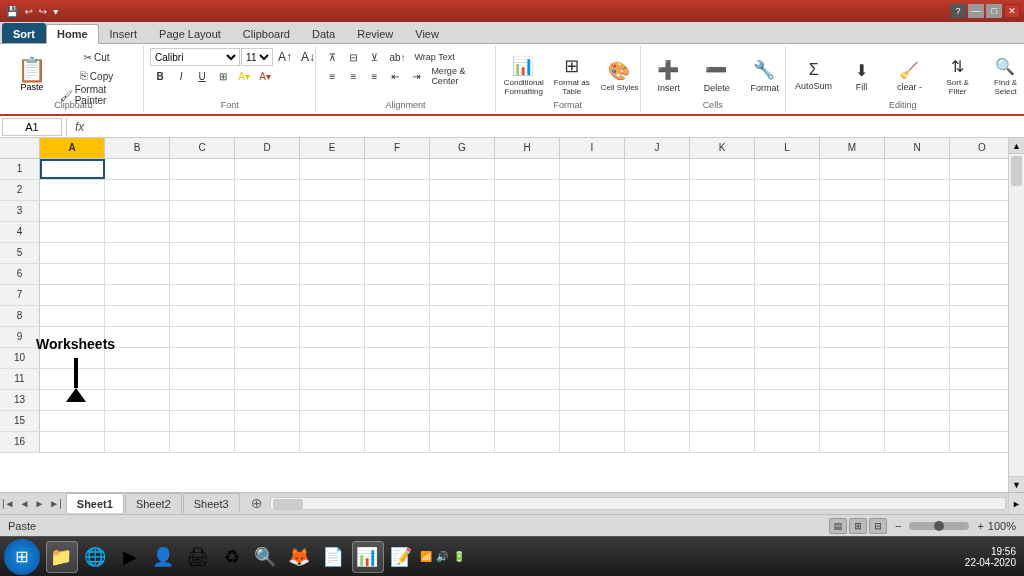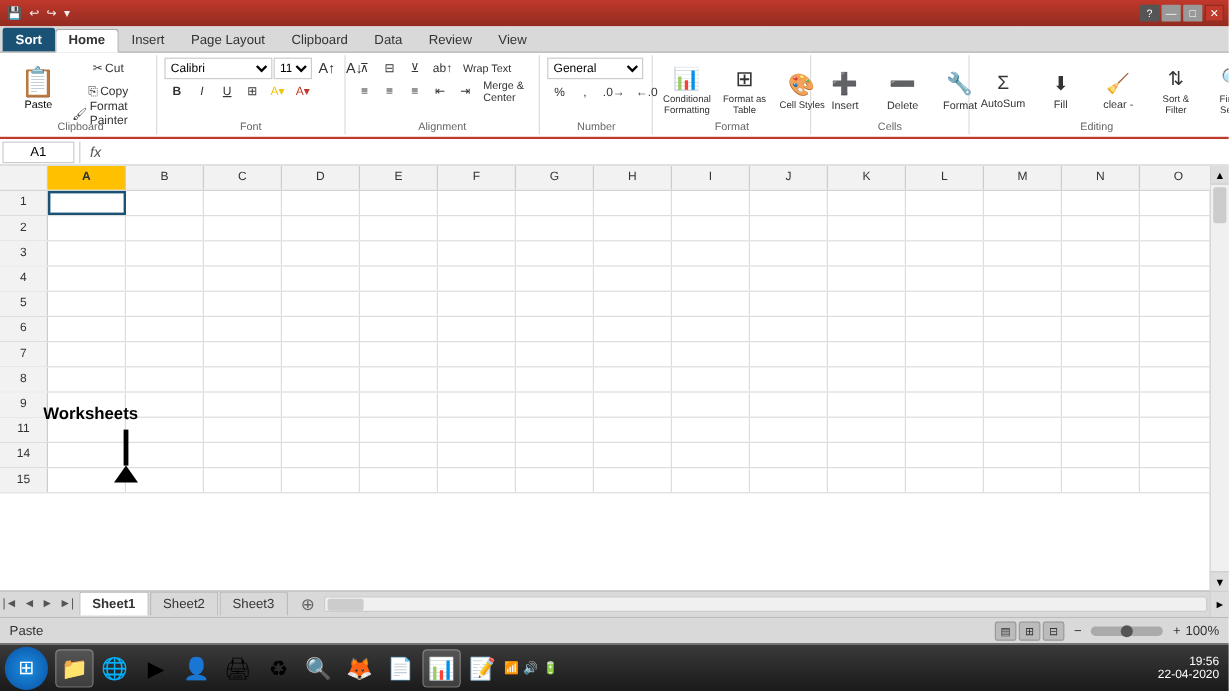--- a/index.html
+++ b/index.html
@@ -369,32 +369,20 @@
       <div class="rb-btn rb-btn-small">≡</div>
       <div class="rb-btn rb-btn-small" style="text-align:center;">≡</div>
       <div class="rb-btn rb-btn-small">≡</div>
       <div class="rb-btn rb-btn-small">⇤</div>
       <div class="rb-btn rb-btn-small">⇥</div>
       <div class="rb-btn rb-btn-small" style="font-size:9px;">Merge &amp; Center</div>
     </div>
     <div class="ribbon-group-label">Alignment</div>
   </div>
 
-  <div class="ribbon-group" style="min-width:90px;">
-    <select class="number-format-select">
-      <option>General</option>
-    </select>
-    <div class="ribbon-row" style="margin-top:2px;">
-      <div class="rb-btn rb-btn-small">%</div>
-      <div class="rb-btn rb-btn-small">,</div>
-      <div class="rb-btn rb-btn-small">.0→</div>
-      <div class="rb-btn rb-btn-small">←.0</div>
-    </div>
-    <div class="ribbon-group-label">Number</div>
-  </div>
 
   <div class="ribbon-group" style="min-width:120px;">
     <div class="big-icon-group">
       <div class="big-rb-btn">
         <span style="font-size:18px;">📊</span>
         <span style="font-size:8px;line-height:1.1;">Conditional Formatting</span>
       </div>
       <div class="big-rb-btn">
         <span style="font-size:18px;">⊞</span>
         <span style="font-size:8px;line-height:1.1;">Format as Table</span>
@@ -640,57 +628,93 @@
             <div class="cell" contenteditable="true" style=""></div>
             <div class="cell" contenteditable="true" style=""></div>
             <div class="cell" contenteditable="true" style=""></div>
             <div class="cell" contenteditable="true" style=""></div>
             <div class="cell" contenteditable="true" style=""></div>
             <div class="cell" contenteditable="true" style=""></div>
             <div class="cell" contenteditable="true" style=""></div>
             <div class="cell" contenteditable="true" style=""></div>
           </div>
           <div class="grid-row">
+            <div class="row-num">10</div>
+            <div class="cell" contenteditable="true" style=""></div>
+            <div class="cell" contenteditable="true" style=""></div>
+            <div class="cell" contenteditable="true" style=""></div>
+            <div class="cell" contenteditable="true" style=""></div>
+            <div class="cell" contenteditable="true" style=""></div>
+            <div class="cell" contenteditable="true" style=""></div>
+            <div class="cell" contenteditable="true" style=""></div>
+            <div class="cell" contenteditable="true" style=""></div>
+            <div class="cell" contenteditable="true" style=""></div>
+            <div class="cell" contenteditable="true" style=""></div>
+            <div class="cell" contenteditable="true" style=""></div>
+            <div class="cell" contenteditable="true" style=""></div>
+            <div class="cell" contenteditable="true" style=""></div>
+            <div class="cell" contenteditable="true" style=""></div>
+            <div class="cell" contenteditable="true" style=""></div>
+          </div>
+          <div class="grid-row">
             <div class="row-num">11</div>
             <div class="cell" contenteditable="true" style=""></div>
             <div class="cell" contenteditable="true" style=""></div>
             <div class="cell" contenteditable="true" style=""></div>
             <div class="cell" contenteditable="true" style=""></div>
             <div class="cell" contenteditable="true" style=""></div>
             <div class="cell" contenteditable="true" style=""></div>
             <div class="cell" contenteditable="true" style=""></div>
             <div class="cell" contenteditable="true" style=""></div>
             <div class="cell" contenteditable="true" style=""></div>
             <div class="cell" contenteditable="true" style=""></div>
             <div class="cell" contenteditable="true" style=""></div>
             <div class="cell" contenteditable="true" style=""></div>
             <div class="cell" contenteditable="true" style=""></div>
             <div class="cell" contenteditable="true" style=""></div>
             <div class="cell" contenteditable="true" style=""></div>
           </div>
           <div class="grid-row">
-            <div class="row-num">14</div>
+            <div class="row-num">13</div>
             <div class="cell" contenteditable="true" style=""></div>
             <div class="cell" contenteditable="true" style=""></div>
             <div class="cell" contenteditable="true" style=""></div>
             <div class="cell" contenteditable="true" style=""></div>
             <div class="cell" contenteditable="true" style=""></div>
             <div class="cell" contenteditable="true" style=""></div>
             <div class="cell" contenteditable="true" style=""></div>
             <div class="cell" contenteditable="true" style=""></div>
             <div class="cell" contenteditable="true" style=""></div>
             <div class="cell" contenteditable="true" style=""></div>
             <div class="cell" contenteditable="true" style=""></div>
             <div class="cell" contenteditable="true" style=""></div>
             <div class="cell" contenteditable="true" style=""></div>
             <div class="cell" contenteditable="true" style=""></div>
             <div class="cell" contenteditable="true" style=""></div>
           </div>
           <div class="grid-row">
             <div class="row-num">15</div>
+            <div class="cell" contenteditable="true" style=""></div>
+            <div class="cell" contenteditable="true" style=""></div>
+            <div class="cell" contenteditable="true" style=""></div>
+            <div class="cell" contenteditable="true" style=""></div>
+            <div class="cell" contenteditable="true" style=""></div>
+            <div class="cell" contenteditable="true" style=""></div>
+            <div class="cell" contenteditable="true" style=""></div>
+            <div class="cell" contenteditable="true" style=""></div>
+            <div class="cell" contenteditable="true" style=""></div>
+            <div class="cell" contenteditable="true" style=""></div>
+            <div class="cell" contenteditable="true" style=""></div>
+            <div class="cell" contenteditable="true" style=""></div>
+            <div class="cell" contenteditable="true" style=""></div>
+            <div class="cell" contenteditable="true" style=""></div>
+            <div class="cell" contenteditable="true" style=""></div>
+          </div>
+          <div class="grid-row">
+            <div class="row-num">16</div>
             <div class="cell" contenteditable="true" style=""></div>
             <div class="cell" contenteditable="true" style=""></div>
             <div class="cell" contenteditable="true" style=""></div>
             <div class="cell" contenteditable="true" style=""></div>
             <div class="cell" contenteditable="true" style=""></div>
             <div class="cell" contenteditable="true" style=""></div>
             <div class="cell" contenteditable="true" style=""></div>
             <div class="cell" contenteditable="true" style=""></div>
             <div class="cell" contenteditable="true" style=""></div>
             <div class="cell" contenteditable="true" style=""></div>
@@ -706,21 +730,21 @@
 
   <div id="vertical-scrollbar" style="width:16px; background:#f0f0f0; border-left:1px solid #ccc; display:flex; flex-direction:column;">
     <div style="height:16px; background:#ddd; border-bottom:1px solid #ccc; text-align:center; cursor:pointer; line-height:16px; font-size:9px;">▲</div>
     <div style="flex:1; background:#f0f0f0;">
       <div style="height:30px; background:#ccc; border-radius:2px; margin:2px;"></div>
     </div>
     <div style="height:16px; background:#ddd; border-top:1px solid #ccc; text-align:center; cursor:pointer; line-height:16px; font-size:9px;">▼</div>
   </div>
 
 
-  <div style="position:absolute; bottom:90px; left:36px; display:flex; flex-direction:column; align-items:flex-end; pointer-events:none;">
+  <div style="position:absolute; bottom:90px; left:36px; display:flex; flex-direction:column; align-items:center; pointer-events:none;">
     <div style="font-weight:bold; font-size:14px; color:#000; margin-bottom:6px;">Worksheets</div>
     <div class="arrow-up">
       <div class="arrow-line"></div>
       <div class="arrow-head-up"></div>
     </div>
   </div>
 </div>
 
 <div style="display:flex; align-items:stretch; background:#d9d9d9; border-top:1px solid #bbb; height:22px;">
   <div id="sheet-nav" style="display:flex; align-items:center; margin-right:2px;">

